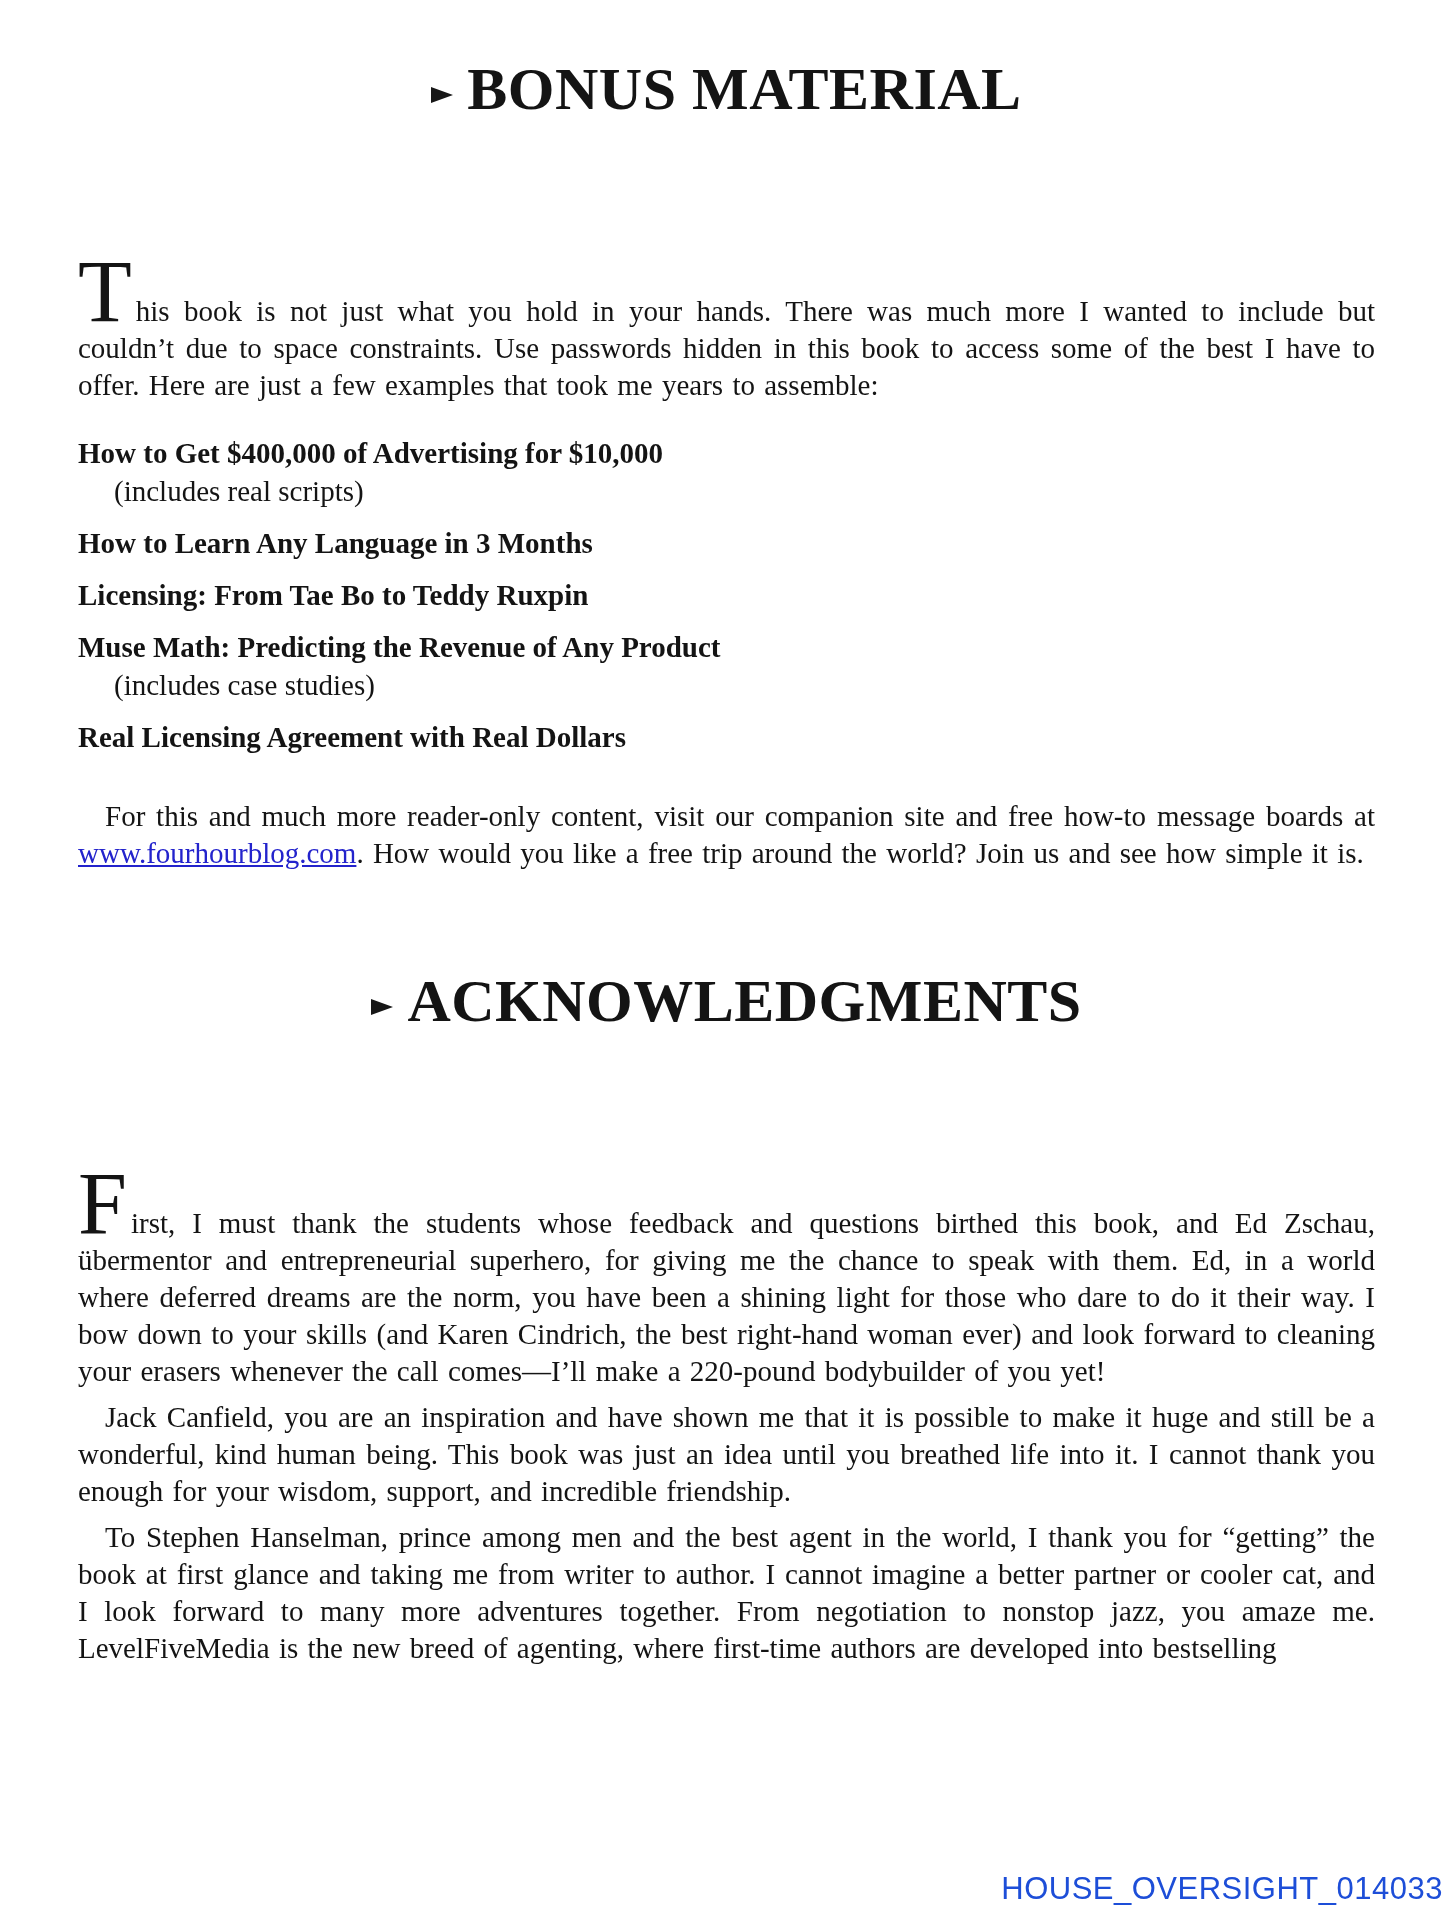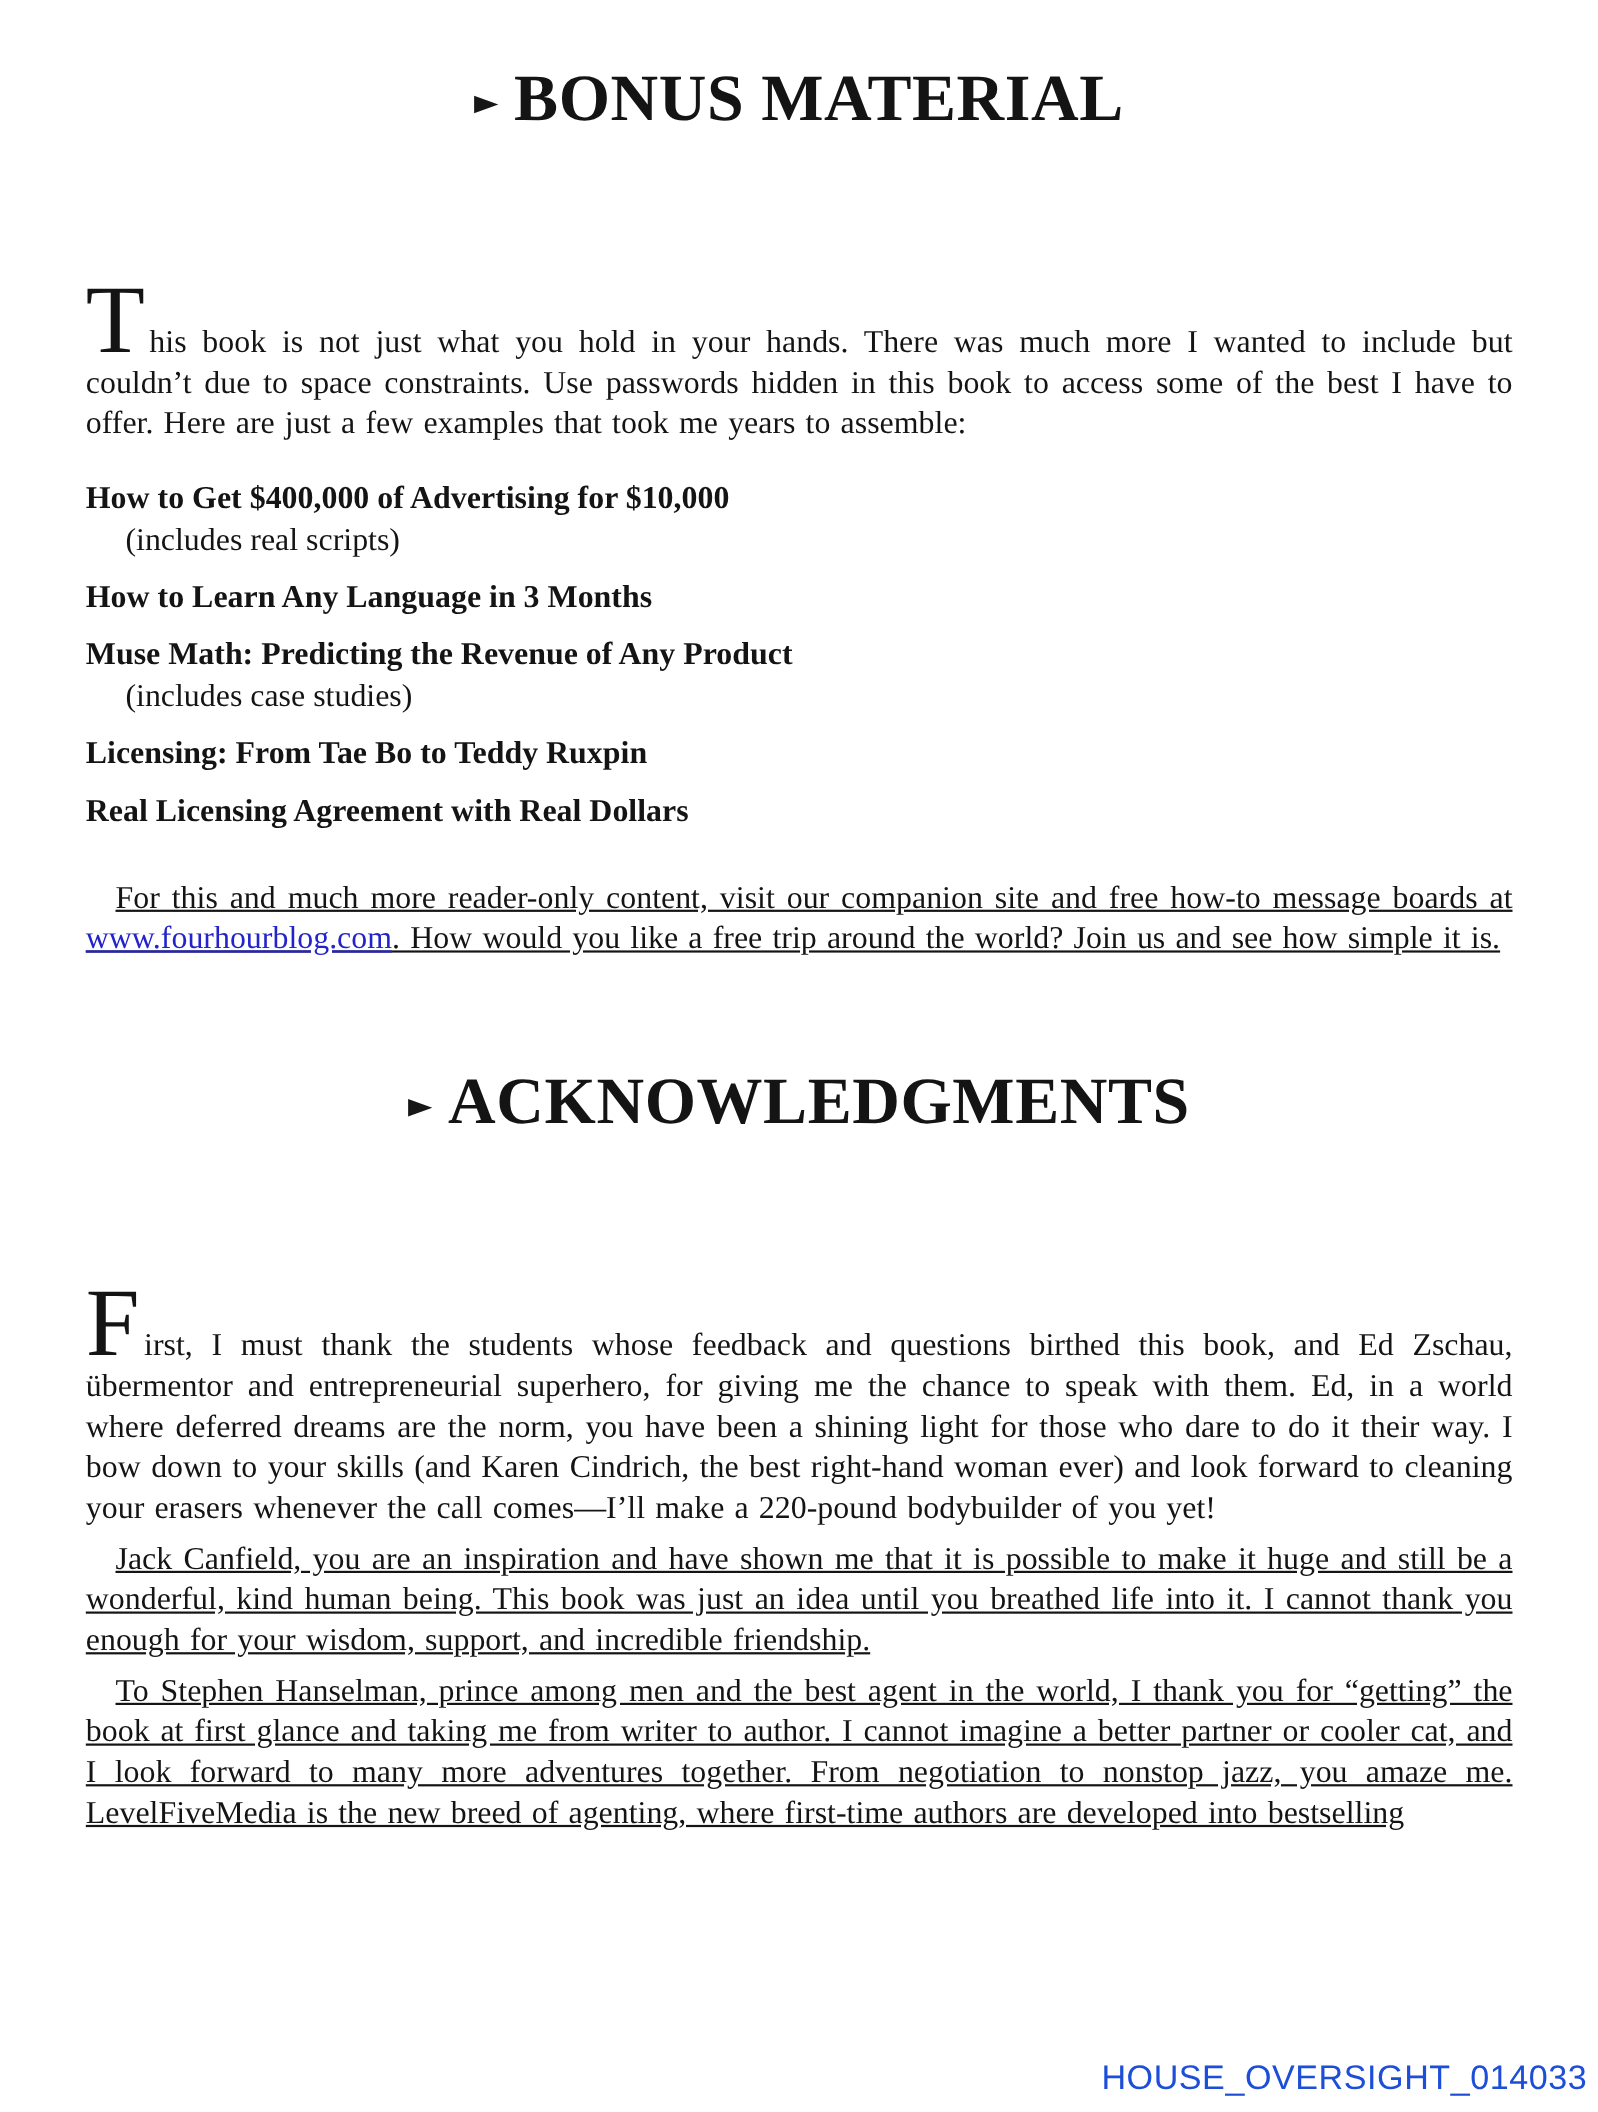--- a/index.html
+++ b/index.html
@@ -39,21 +39,21 @@
     line-height: 37px;
     text-align: justify;
     word-spacing: 2px;
   }
   .cap-par { margin-top: 168px; }
   .rcap {
     font-size: 88px;
     line-height: 0;
     margin-right: 4px;
   }
-  .indent { text-indent: 27px; text-decoration: underline; }
+  .indent { text-indent: 27px; }
 
   .list { margin-top: 30px; }
   .bm-item { margin-top: 14px; }
   .bm-title { font-weight: bold; font-size: 29px; line-height: 38px; }
   .bm-note  { font-size: 29px; line-height: 38px; padding-left: 36px; }
   .bm-note:empty { display: none; }
 
   .outro { margin-top: 42px; }
   .ack-par1 { margin-top: 168px; }
   .par { margin-top: 9px; }
@@ -85,26 +85,26 @@
   <div class="list">
     <div class="bm-item">
       <div class="bm-title">How to Get $400,000 of Advertising for $10,000</div>
       <div class="bm-note">(includes real scripts)</div>
     </div>
     <div class="bm-item">
       <div class="bm-title">How to Learn Any Language in 3 Months</div>
 
     </div>
     <div class="bm-item">
+      <div class="bm-title">Licensing: From Tae Bo to Teddy Ruxpin</div>
+
+    </div>
+    <div class="bm-item">
       <div class="bm-title">Muse Math: Predicting the Revenue of Any Product</div>
       <div class="bm-note">(includes case studies)</div>
-    </div>
-    <div class="bm-item">
-      <div class="bm-title">Licensing: From Tae Bo to Teddy Ruxpin</div>
-
     </div>
     <div class="bm-item">
       <div class="bm-title">Real Licensing Agreement with Real Dollars</div>
     </div>
   </div>
 
   <p class="body indent outro">
     <span>For this and much more reader-only content, visit our companion site and free how-to message boards at </span><a class="link">www.fourhourblog.com</a><span>. How would you like a free trip around the world? Join us and see how simple it is.</span>
   </p>
 

